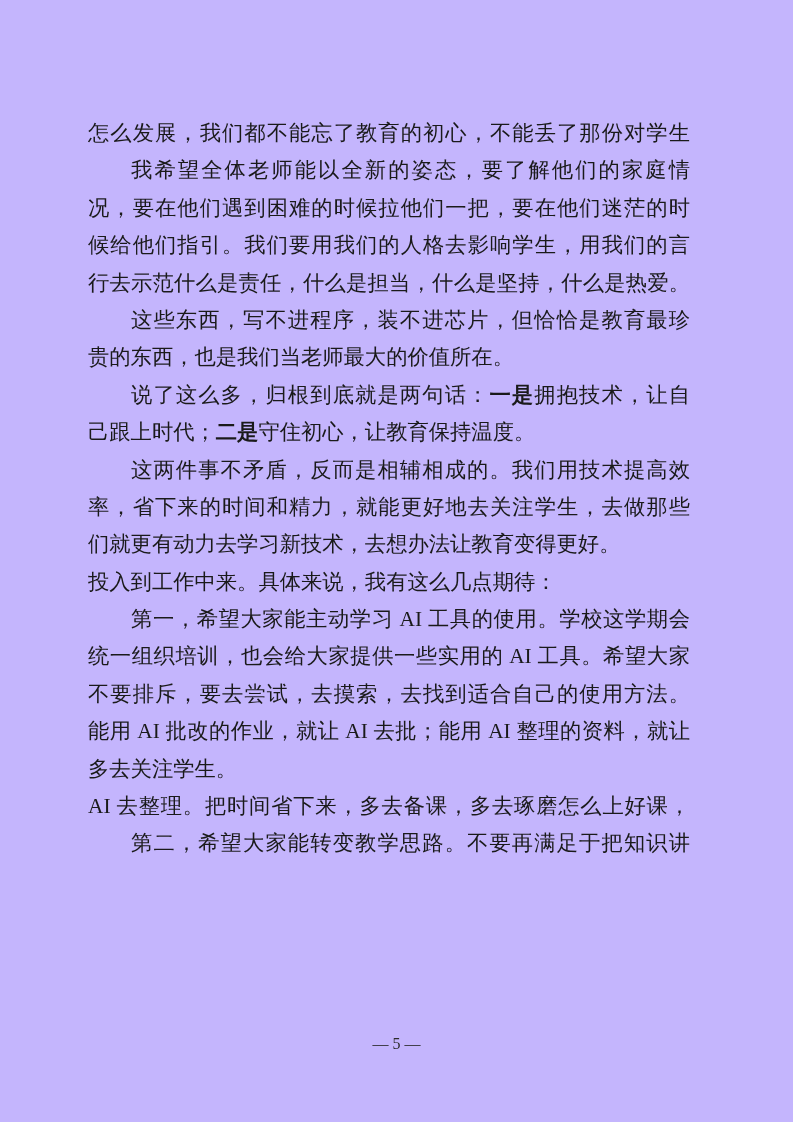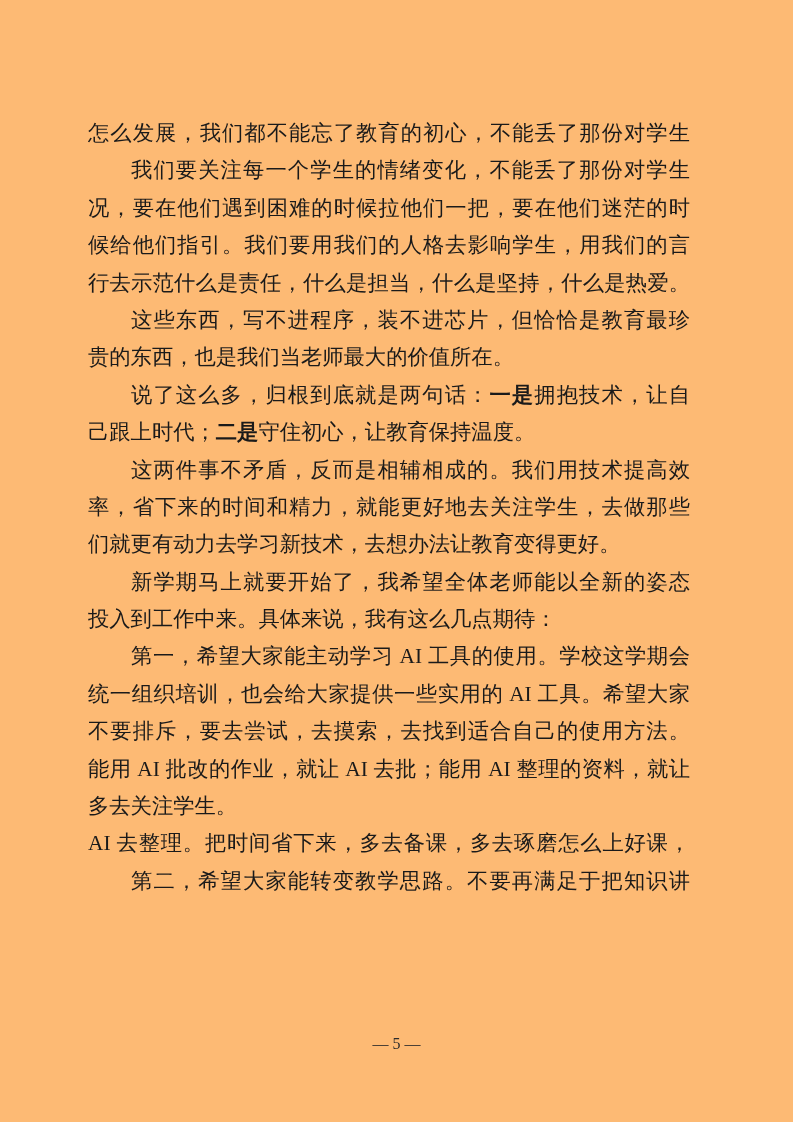--- a/index.html
+++ b/index.html
@@ -4,21 +4,21 @@
 <style>
   html, body {
     margin: 0;
     padding: 0;
     background: #ffffff;
   }
   .page {
     position: relative;
     width: 793px;
     height: 1122px;
-    background: #fdba74;
+    background: #c4b5fd;
     overflow: hidden;
     font-family: "Liberation Serif", "DejaVu Serif", serif;
     color: #1a1a1a;
   }
   .content {
     position: absolute;
     left: 88px;
     top: 115px;
     width: 602px;
   }
@@ -59,32 +59,31 @@
     color: #2b2b2b;
     font-family: "Liberation Serif", "DejaVu Serif", serif;
   }
 </style>
 </head>
 <body>
 
 <div class="page">
   <div class="content">
       <div class="line justify"><span>怎么发展，我们都不能忘了教育的初心，不能丢了那份对学生</span></div>
-      <div class="line justify indent"><span>我们要关注每一个学生的情绪变化，不能丢了那份对学生</span></div>
+      <div class="line justify indent"><span>我希望全体老师能以全新的姿态，要了解他们的家庭情</span></div>
       <div class="line justify"><span>况，要在他们遇到困难的时候拉他们一把，要在他们迷茫的时</span></div>
       <div class="line justify"><span>候给他们指引。我们要用我们的人格去影响学生，用我们的言</span></div>
       <div class="line justify"><span>行去示范什么是责任，什么是担当，什么是坚持，什么是热爱。</span></div>
       <div class="line justify indent"><span>这些东西，写不进程序，装不进芯片，但恰恰是教育最珍</span></div>
       <div class="line left"><span>贵的东西，也是我们当老师最大的价值所在。</span></div>
       <div class="line justify indent"><span>说了这么多，归根到底就是两句话：</span><span class="bold">一是</span><span>拥抱技术，让自</span></div>
       <div class="line left"><span>己跟上时代；</span><span class="bold">二是</span><span>守住初心，让教育保持温度。</span></div>
       <div class="line justify indent"><span>这两件事不矛盾，反而是相辅相成的。我们用技术提高效</span></div>
       <div class="line justify"><span>率，省下来的时间和精力，就能更好地去关注学生，去做那些</span></div>
       <div class="line left"><span>们就更有动力去学习新技术，去想办法让教育变得更好。</span></div>
-      <div class="line justify indent"><span>新学期马上就要开始了，我希望全体老师能以全新的姿态</span></div>
       <div class="line left"><span>投入到工作中来。具体来说，我有这么几点期待：</span></div>
       <div class="line justify indent"><span>第一，希望大家能主动学习 AI 工具的使用。学校这学期会</span></div>
       <div class="line justify"><span>统一组织培训，也会给大家提供一些实用的 AI 工具。希望大家</span></div>
       <div class="line justify"><span>不要排斥，要去尝试，去摸索，去找到适合自己的使用方法。</span></div>
       <div class="line justify"><span>能用 AI 批改的作业，就让 AI 去批；能用 AI 整理的资料，就让</span></div>
       <div class="line left"><span>多去关注学生。</span></div>
       <div class="line justify"><span>AI 去整理。把时间省下来，多去备课，多去琢磨怎么上好课，</span></div>
       <div class="line justify indent"><span>第二，希望大家能转变教学思路。不要再满足于把知识讲</span></div>
     </div>
   <div class="footer">— 5 —</div>

